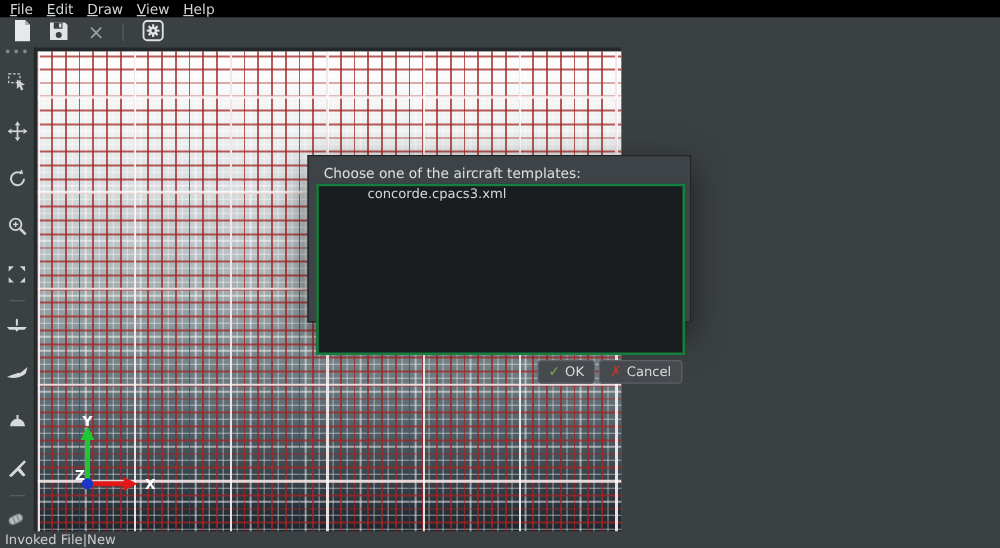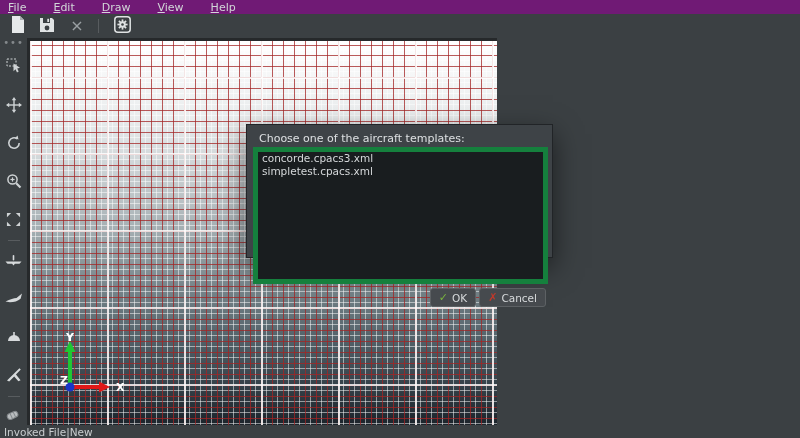--- a/index.html
+++ b/index.html
@@ -1,21 +1,21 @@
 <!DOCTYPE html>
 <html><head>
 <meta charset="utf-8">
 <style>
   * { margin:0; padding:0; box-sizing:border-box; }
   html,body { width:800px; height:438px; overflow:hidden; }
   body { font-family:"DejaVu Sans","Liberation Sans",sans-serif; font-size:11px; color:#d2d6d8; background:#3b4043; }
   .app { position:relative; width:800px; height:438px; background:#3b4043; }
 
   
-  .menubar { position:absolute; left:0; top:0; width:800px; height:14px; display:flex; align-items:center; padding-left:5px; gap:16px; background:#701a75; }
+  .menubar { position:absolute; left:0; top:0; width:800px; height:14px; display:flex; align-items:center; padding-left:5px; gap:0; background:#000000; }
   .menu-item { padding:0 8px 0 3px; color:#d2d6d8; cursor:default; }
   .menu-item u { text-decoration:underline; }
 
   
   .toolbar { position:absolute; left:0; top:14px; width:800px; height:24px; display:flex; align-items:center; background:#3b4043; }
   .tb-btn { width:26px; height:22px; display:flex; align-items:center; justify-content:center; margin-left:4px; }
   .tb-sep { width:1px; height:14px; background:#585c5f; margin:0 6px 0 8px; }
   .x-glyph { font-size:16px; color:#9aa0a3; line-height:1; }
 
   
@@ -55,21 +55,21 @@
       repeating-linear-gradient(90deg,#6a6f72 0 1px, transparent 1px 3px) 0 0/100% 1px no-repeat,
       repeating-linear-gradient(90deg,#6a6f72 0 1px, transparent 1px 3px) 0 4px/100% 1px no-repeat; }
   .panel-message { position:absolute; left:10px; top:266px; width:290px; color:#cfd3d5; }
 
   
   .statusbar { position:absolute; left:0; top:426px; width:764px; height:12px; background:#3b4043; display:flex; align-items:center; padding-left:4px; font-size:10.5px; color:#c9cdcf; }
 
   
   .dialog { position:absolute; left:246px; top:124px; width:307px; height:134px; background:#3e4347; border:1px solid #212427; box-shadow:0 10px 26px rgba(0,0,0,.55); }
   .dialog-label { position:absolute; left:12px; top:7px; color:#dde0e2; }
-  .listbox { position:absolute; left:6px; top:22px; width:295px; height:137px; background:#191d1f; border:5px solid #15803d; }
+  .listbox { position:absolute; left:6px; top:22px; width:295px; height:137px; background:#191d1f; border:2px solid #15803d;padding-left:35px; }
   .list-row { height:12.5px; line-height:12.5px; padding-left:4px; font-size:10.5px; color:#d5d8da; white-space:nowrap; }
   .list-row.selected { background:#2d7db8; color:#ffffff; }
   .dlg-buttons { position:absolute; right:6px; top:163px; display:flex; gap:3px; }
   .dlg-btn { height:19px; display:flex; align-items:center; gap:4px; padding:0 8px; background:#464a4e; border:1px solid #5d6164; border-radius:3px; color:#d8dbdd; font-size:10.5px; }
   .ok-glyph { color:#7ab43e; font-weight:bold; font-size:11px; }
   .cancel-glyph { color:#c0392b; font-weight:bold; font-size:11px; font-style:italic; }
 
   svg { overflow:visible; }
 </style>
 </head>
@@ -237,21 +237,20 @@
 
 
   <div class="statusbar">
     <span>Invoked File|New</span>
   </div>
 
   <div class="dialog">
     <div class="dialog-label">Choose one of the aircraft templates:</div>
     <div class="listbox">
       <div class="list-row">concorde.cpacs3.xml</div>
-      <div class="list-row">simpletest.cpacs.xml</div>
     </div>
     <div class="dlg-buttons">
       <div class="dlg-btn">
         <span class="ok-glyph">✓</span>
         <span>OK</span>
       </div>
       <div class="dlg-btn">
         <span class="cancel-glyph">✗</span>
         <span>Cancel</span>
       </div>

